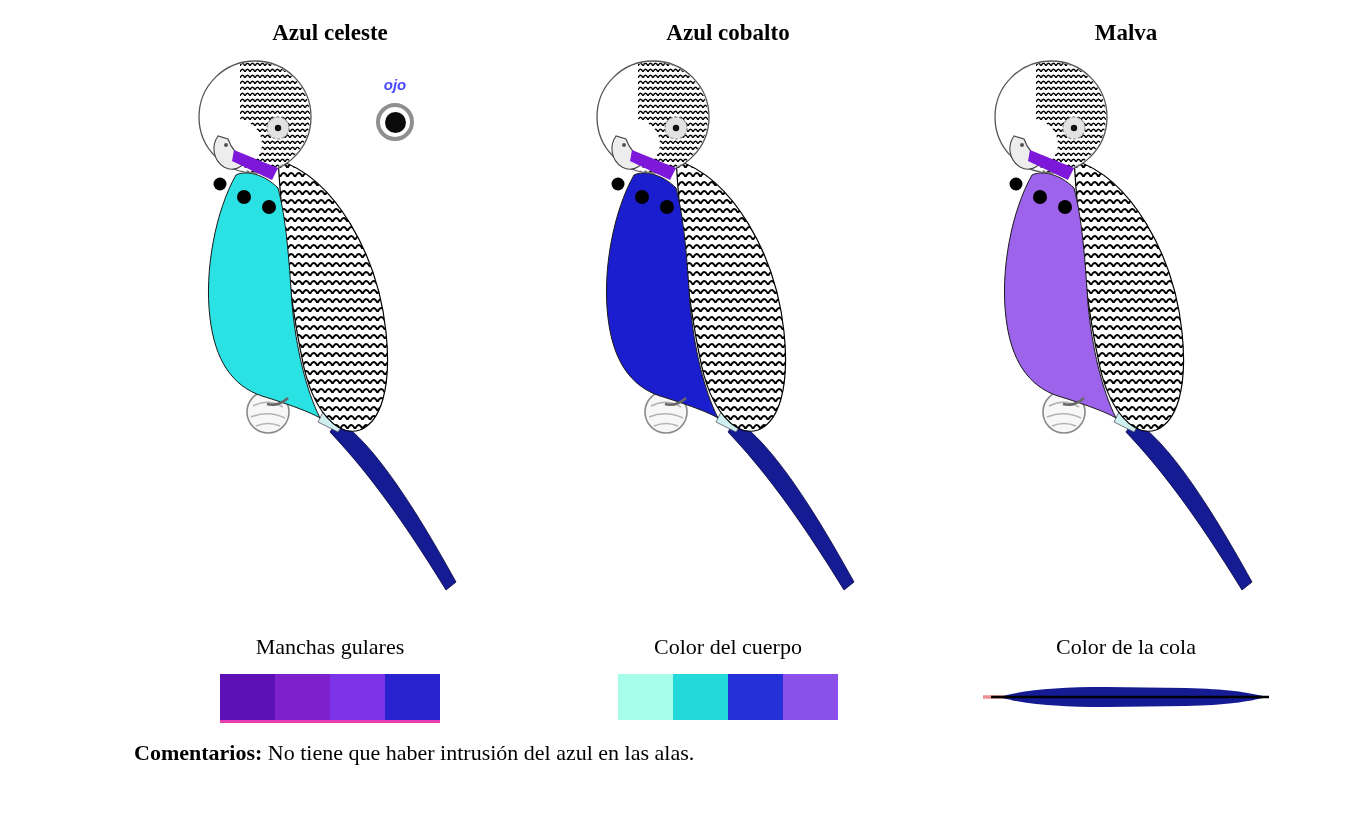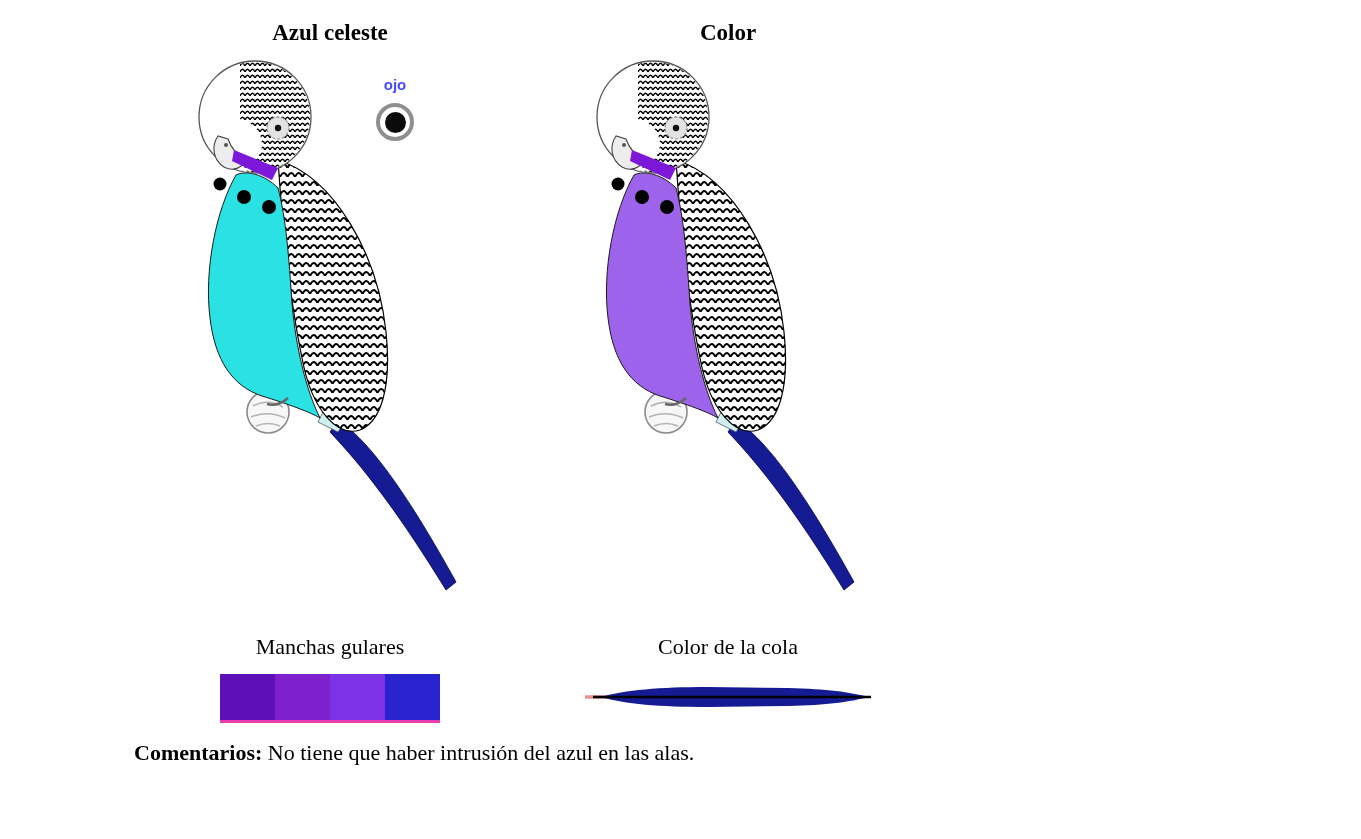--- a/index.html
+++ b/index.html
@@ -6,21 +6,21 @@
   .canvas{
     position:relative;width:1361px;height:839px;background:#ffffff;
     font-family:"Liberation Serif",serif;color:#000;overflow:hidden;padding-left:46px;
   }
   .figures-row{display:flex;padding-left:85px;padding-top:16px;}
   .figure-col{width:398px;display:flex;flex-direction:column;align-items:center;}
   .fig-title{font-weight:bold;font-size:23px;height:42px;line-height:34px;text-align:center;}
   .bird-area{position:relative;width:398px;height:548px;}
   svg.bird{position:absolute;left:59px;top:2px;}
   .eye-note{position:absolute;left:234px;top:18px;width:60px;text-align:center;}
-  .eye-label{font-family:"Liberation Sans",sans-serif;font-weight:bold;font-size:15px;color:var(--ojo-color,#4a4aff);text-align:center;}
+  .eye-label{font-family:"Liberation Sans",sans-serif;font-style:italic;font-weight:bold;font-size:15px;color:var(--ojo-color,#4a4aff);text-align:center;}
   .eye-icon{width:30px;height:30px;border:4px solid #8f8f8f;border-radius:50%;margin:10px auto 0;display:flex;align-items:center;justify-content:center;background:#fff;}
   .eye-pupil{width:21px;height:21px;background:#0b0b0b;border-radius:50%;}
   .swatch-label{margin-top:28px;font-size:22px;height:30px;text-align:center;}
   .swatch-bar{margin-top:10px;position:relative;display:flex;width:220px;height:46px;}
   .swatch-seg{width:55px;height:46px;}
   .swatch-underline{position:absolute;left:0;right:0;bottom:-3px;height:3px;}
   .feather-wrap{margin-top:10px;height:46px;display:flex;align-items:center;justify-content:center;}
   .comments{margin-top:20px;padding-left:88px;font-size:22px;}
   .comments .lbl{font-weight:bold;}
   .hidden-defs{position:absolute;width:0;height:0;}
@@ -87,23 +87,38 @@
       <div class="swatch-label">Manchas gulares</div>
       <div class="swatch-bar">
         <div class="swatch-seg" style="background-color: rgb(93, 16, 182);"></div>
         <div class="swatch-seg" style="background-color: rgb(126, 32, 203);"></div>
         <div class="swatch-seg" style="background-color: rgb(124, 51, 232);"></div>
         <div class="swatch-seg" style="background-color: rgb(40, 35, 206);"></div>
         <div class="swatch-underline" style="background-color: rgb(233, 60, 176);"></div>
       </div>
     </div>
 
+    <div class="figure-col">
+      <div class="fig-title">Azul cobalto</div>
+      <div class="bird-area">
+        <svg class="bird" width="280" height="545" viewBox="0 0 280 545" style="--body-color: #1b1ecf; --tail-color: #141b93; --cheek-color: #7d17d9; --spot-color: #000000;">
+          <use href="#budgie"></use>
+        </svg>
+      </div>
+      <div class="swatch-label">Color del cuerpo</div>
+      <div class="swatch-bar">
+        <div class="swatch-seg" style="background-color: rgb(166, 253, 234);"></div>
+        <div class="swatch-seg" style="background-color: rgb(35, 217, 217);"></div>
+        <div class="swatch-seg" style="background-color: rgb(36, 49, 217);"></div>
+        <div class="swatch-seg" style="background-color: rgb(139, 80, 233);"></div>
+      </div>
+    </div>
 
     <div class="figure-col">
-      <div class="fig-title">Color</div>
+      <div class="fig-title">Malva</div>
       <div class="bird-area">
         <svg class="bird" width="280" height="545" viewBox="0 0 280 545" style="--body-color: #9d63ea; --tail-color: #141b93; --cheek-color: #7d17d9; --spot-color: #000000;">
           <use href="#budgie"></use>
         </svg>
       </div>
       <div class="swatch-label">Color de la cola</div>
       <div class="feather-wrap">
         <svg width="290" height="46" viewBox="0 0 290 46" style="--feather-color: #141b93; --shaft-color: #000000; --tip-color: #ef8f8f;">
           <line x1="2" y1="23" x2="34" y2="23" stroke="var(--tip-color,#ef8f8f)" stroke-width="3.5"></line>
           <path d="M 18,23 C 42,16 76,13 125,13 L 205,14 C 245,15 266,18 286,23 C 266,28 245,31 205,32 L 125,33 C 76,33 42,30 18,23 Z" fill="var(--feather-color,#141b93)"></path>

